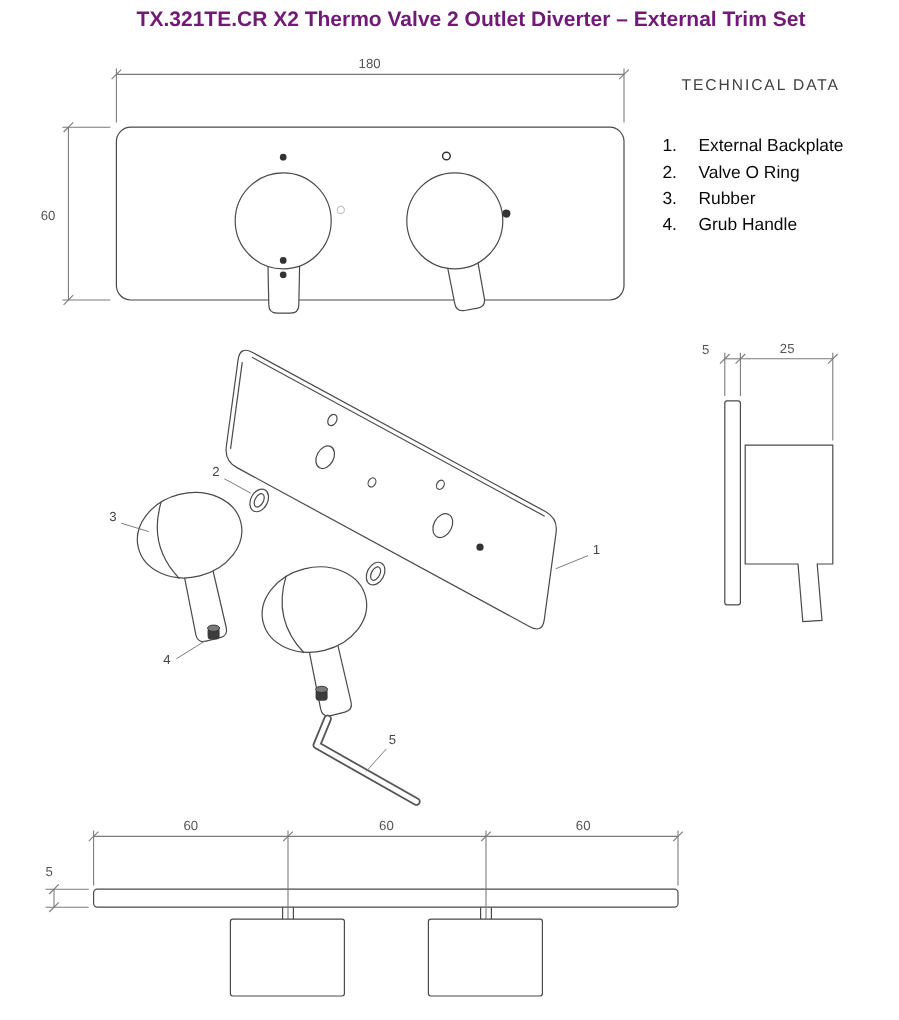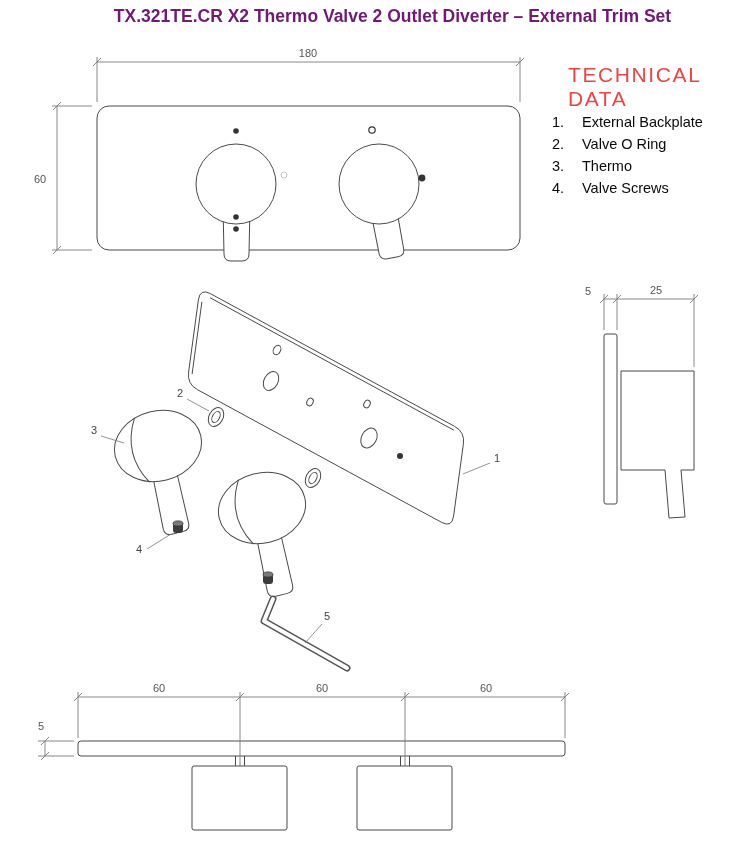--- a/index.html
+++ b/index.html
@@ -6,21 +6,21 @@
   body{
     width:749px;height:850px;position:relative;overflow:hidden;
     font-family:"Liberation Sans",sans-serif;
   }
   .title{
     position:absolute;top:6px;left:18px;width:100%;
     text-align:center;font-size:17.5px;font-weight:700;color:#701a75;margin:0;
   }
   .tech-heading{
     position:absolute;left:568px;top:63px;
-    font-size:21px;color:#ef4444;letter-spacing:1.6px;
+    font-size:13px;color:#404040;letter-spacing:1.6px;
   }
   .tech-list{
     position:absolute;left:552px;top:114px;
     display:grid;grid-template-columns:22px auto;column-gap:8px;row-gap:6px;
     font-size:14.5px;color:#0a0a0a;line-height:16px;
   }
   svg{position:absolute;top:0;left:0;}
   .ln{stroke:#4a4a4a;stroke-width:1;fill:none;}
   .fillwhite{fill:#ffffff;}
   .dim{stroke:#7a7a7a;stroke-width:0.9;fill:none;}
@@ -36,23 +36,23 @@
   <h1 class="title">TX.321TE.CR X2 Thermo Valve 2 Outlet Diverter – External Trim Set</h1>
 
   <div class="tech-heading">TECHNICAL DATA</div>
 
   <div class="tech-list">
     <span>1.</span>
     <span>External Backplate</span>
     <span>2.</span>
     <span>Valve O Ring</span>
     <span>3.</span>
-    <span>Thermo</span>
+    <span>Rubber</span>
     <span>4.</span>
-    <span>Valve Screws</span>
+    <span>Grub Handle</span>
   </div>
 
   <svg width="749" height="850" viewBox="0 0 749 850">
 
     <g>
       <rect class="ln fillwhite" x="97" y="106" width="423" height="144" rx="12"></rect>
 
       <g>
         <path class="ln fillwhite" d="M223,206 L224,254 Q224,261 231,261 L242,261 Q249,261 249,254 L250,206 Z"></path>
         <circle class="ln fillwhite" cx="236" cy="184" r="40"></circle>

